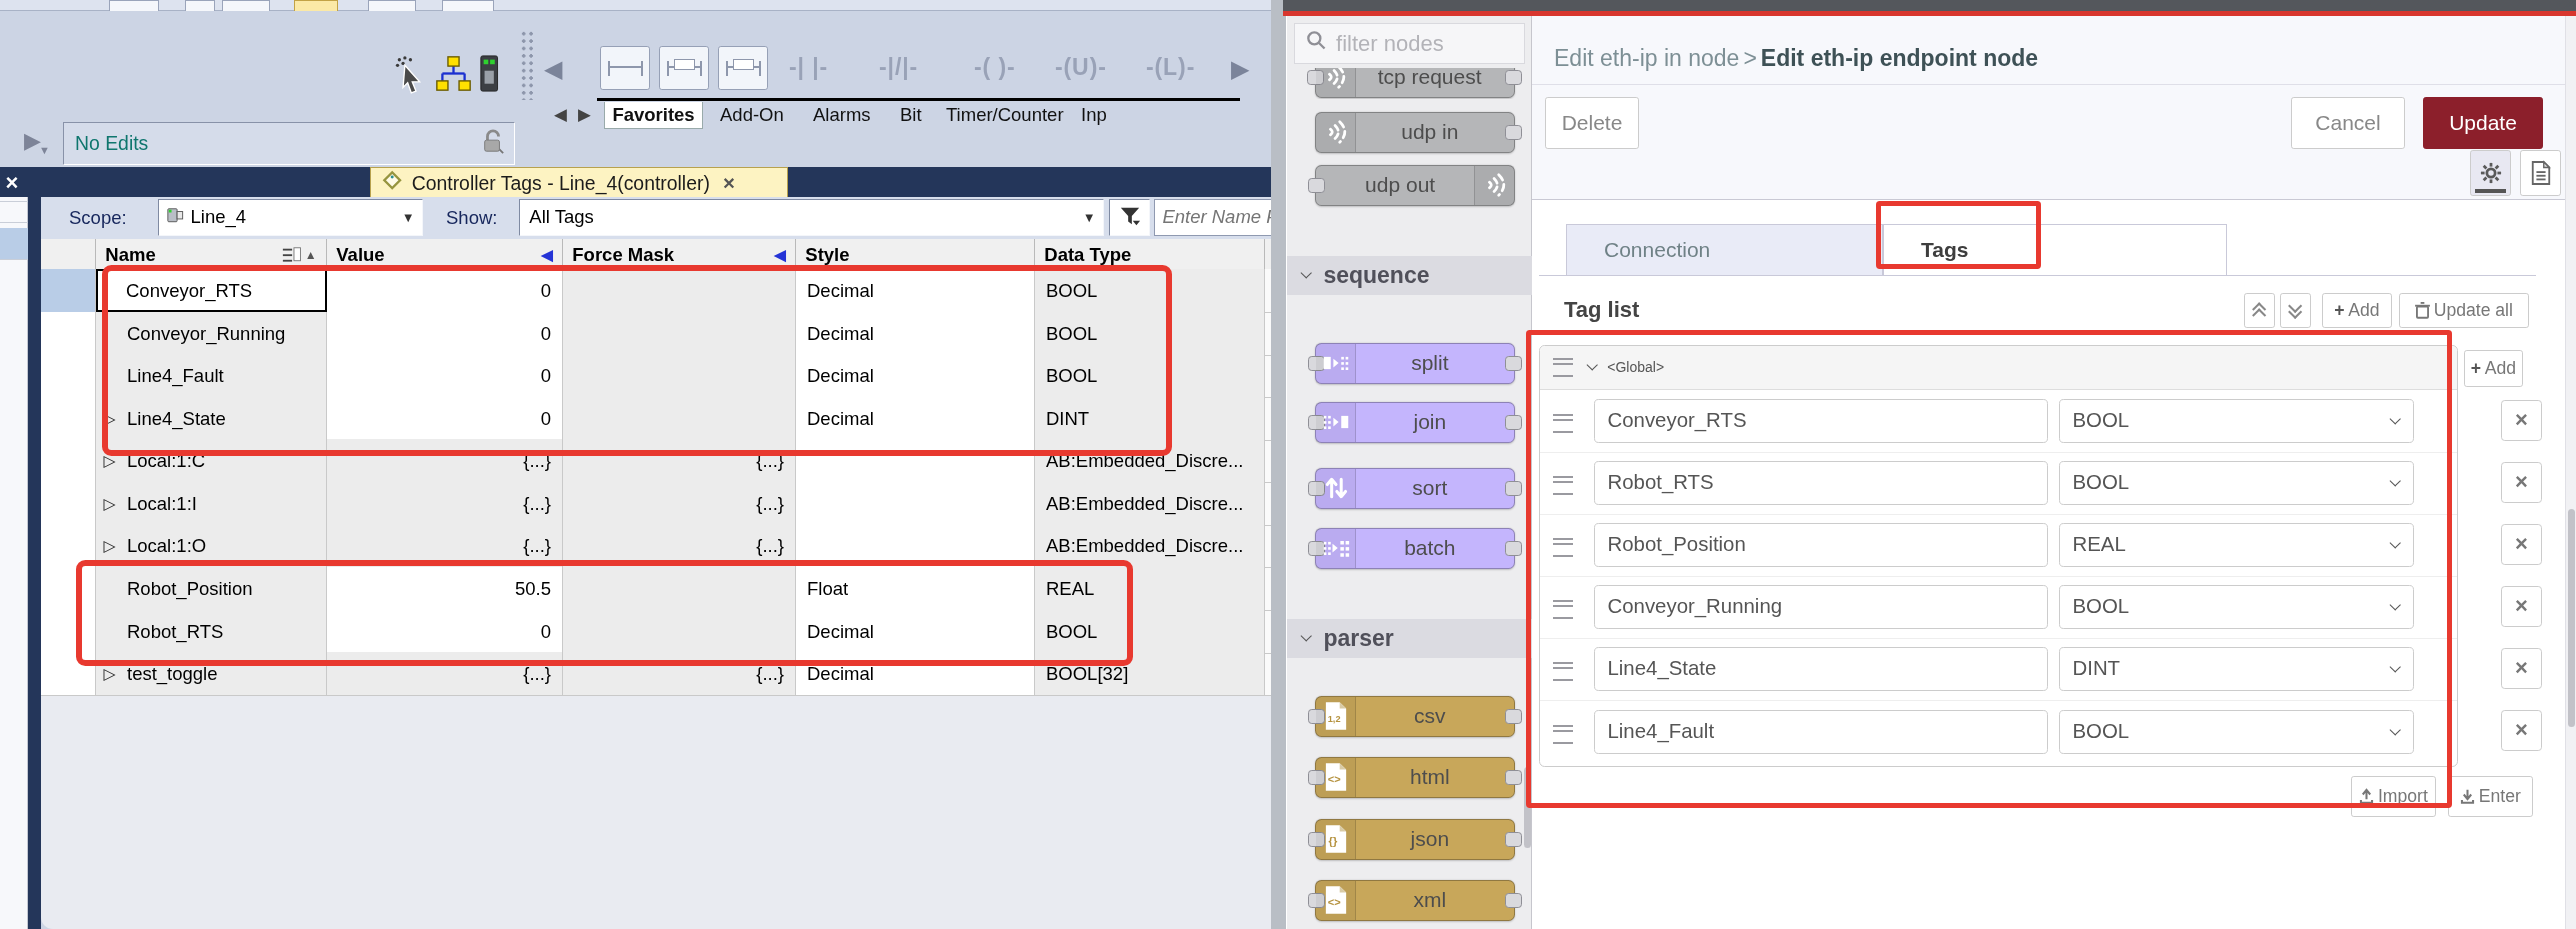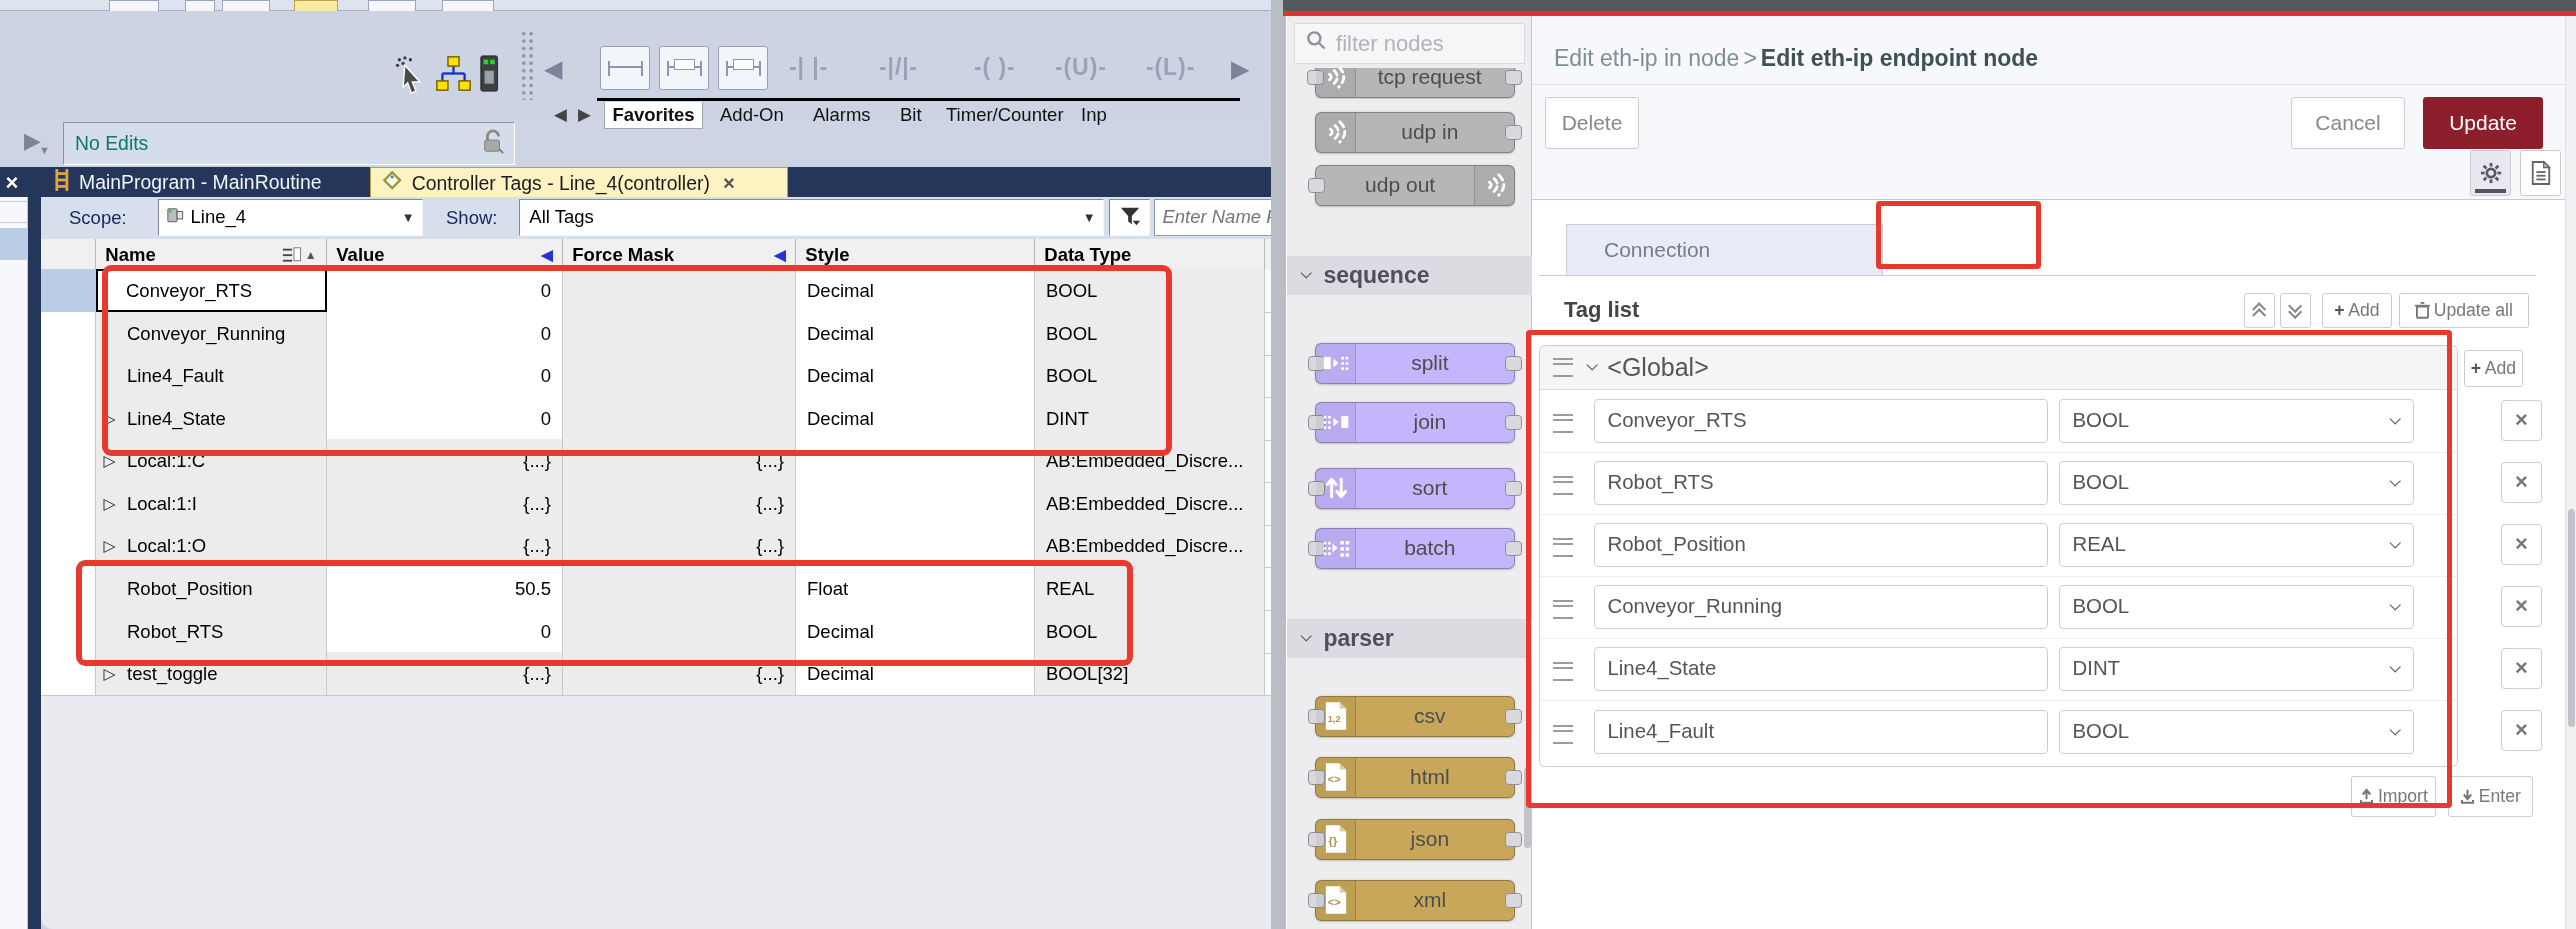--- a/index.html
+++ b/index.html
@@ -184,34 +184,20 @@
             <path d="M7 12 V8 a6 6 0 0 1 12 0" fill="none" stroke="#8a8a8a" stroke-width="3"></path>
             <rect x="4" y="12" width="16" height="12" rx="2" fill="#a8a8a8" stroke="#777"></rect>
             <path d="M20 22 l4 4" stroke="#777" stroke-width="2"></path>
           </svg>
         </span>
       </div>
     </div>
 
     <div class="a tabbar" style="left:0;top:167px;width:1271px;height:31px;">
       <div class="a" style="left:5.6px;top:2.8px;color:#fff;font-size:22px;font-weight:bold;">×</div>
-      <div class="a lx-tab1" style="left:43px;top:0;width:326px;height:31px;">
-        <span style="margin-left:11px;margin-right:9.3px;">
-          <svg width="15.7" height="22" viewBox="0 0 17 24">
-            <g stroke="#e8a33d" stroke-width="3">
-                <line x1="3" y1="0" x2="3" y2="24"></line>
-                <line x1="14" y1="0" x2="14" y2="24"></line>
-                <line x1="3" y1="5" x2="14" y2="5"></line>
-                <line x1="3" y1="12" x2="14" y2="12"></line>
-                <line x1="3" y1="19" x2="14" y2="19"></line>
-              </g>
-          </svg>
-        </span>
-        <span>MainProgram - MainRoutine</span>
-      </div>
       <div class="a lx-tab2" style="left:370px;top:0;width:418px;height:31px;">
         <span style="margin-left:11px;margin-right:9.3px;">
           <svg width="20.4" height="20.4" viewBox="0 0 22 22">
             <rect x="5" y="5" width="12" height="12" transform="rotate(45 11 11)" fill="#fffbe8" stroke="#97953f" stroke-width="2.5"></rect>
             <circle cx="11" cy="7.5" r="1.6" fill="#2a8f8f"></circle>
           </svg>
         </span>
         <span>Controller Tags - Line_4(controller)</span>
         <span style="margin-left:13px;color:#555;font-size:20.4px;font-weight:bold;">×</span>
       </div>
@@ -724,20 +710,23 @@
               <line x1="7" y1="13" x2="17" y2="13"></line>
               <line x1="7" y1="17" x2="17" y2="17"></line>
               <line x1="7" y1="21" x2="17" y2="21"></line>
             </g>
           </svg>
       </div>
 
       <div class="a ctab" style="left:34px;top:208px;width:317px;height:52px;background:#e9ebf7;border:0.9px solid #c9c9d9;color:#6f8186;">
         <span style="margin-left:37px;">Connection</span>
       </div>
+      <div class="a ctab" style="left:351px;top:208px;width:344px;height:52px;background:#fff;border:0.9px solid #c9c9d9;border-bottom:none;color:#3e3e3e;font-weight:bold;">
+        <span style="margin-left:37px;">Tags</span>
+      </div>
       <div class="a" style="left:7.4px;top:259px;width:997px;height:0.9px;background:#c9c9d9;"></div>
 
       <div class="a" style="left:32px;top:281px;font-size:22px;font-weight:bold;color:#444;">Tag list</div>
       <div class="a smallbtn" style="left:712px;top:277px;width:31px;height:35px;flex-direction:column;gap:0;">
         <span class="chv up" style="margin-top:3.7px;"></span>
         <span class="chv up" style="margin-top:-3.7px;"></span>
       </div>
       <div class="a smallbtn" style="left:748px;top:277px;width:31px;height:35px;flex-direction:column;gap:0;">
         <span class="chv dn" style="margin-top:-1.9px;"></span>
         <span class="chv dn" style="margin-top:-3.7px;"></span>
@@ -752,21 +741,21 @@
             <line x1="0" y1="4" x2="16" y2="4" stroke="#777" stroke-width="2"></line>
             <line x1="6" y1="1" x2="10" y2="1" stroke="#777" stroke-width="2"></line>
           </svg>
         <span>Update all</span>
       </div>
 
       <div class="a" style="left:6.5px;top:329px;width:919px;height:422px;border:0.9px solid #ccc;border-radius:5.6px;background:#fff;">
         <div class="a" style="left:0;top:0;width:100%;height:44px;background:#f5f5f5;border-bottom:0.9px solid #ddd;border-radius:5.6px 5.6px 0 0;display:flex;align-items:center;">
           <span class="handle" style="margin-left:13px;"></span>
           <span class="chv dn s" style="margin:0 11px 3.7px 15px;"></span>
-          <span style="font-size:25px;color:#555;">&lt;Global&gt;</span>
+          <span style="font-size:14px;color:#555;">&lt;Global&gt;</span>
         </div>
 
         <div class="tagrow" style="top:44px;">
           <span class="handle" style="position:absolute;left:13px;top:24px;"></span>
           <input class="tinput" style="left: 54px; top: 9.3px; width: 454px;" value="Conveyor_RTS">
           <div class="tselect" style="left:519px;top:9.3px;width:355px;">
               <span>BOOL</span>
               <span class="chv dn s" style="margin-left:auto;margin-bottom:3.7px;"></span>
             </div>
         </div>

